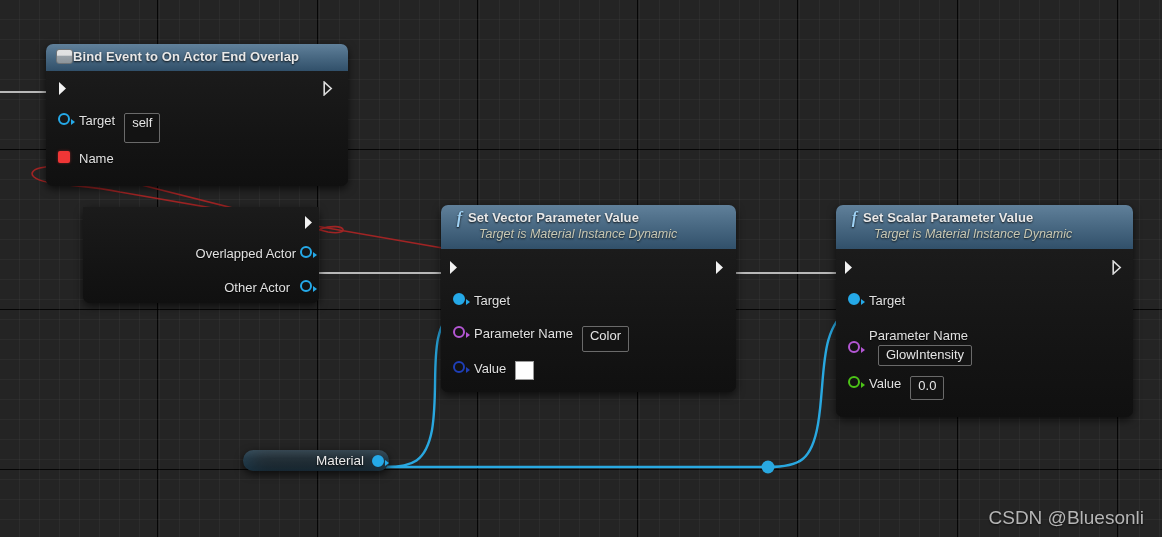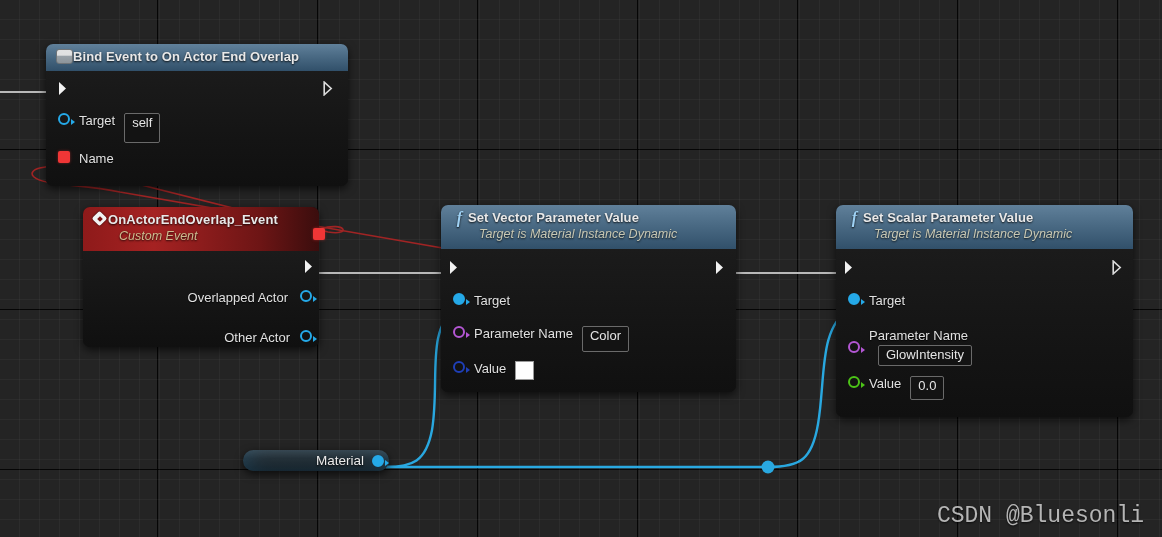--- a/index.html
+++ b/index.html
@@ -107,23 +107,23 @@
     position:absolute;border-radius:18px;
     background:linear-gradient(to bottom,#3a3a3a 0%,#242424 40%,#141414 100%);
     box-shadow:0 3px 8px rgba(0,0,0,.7), inset 0 0 24px rgba(40,150,220,.30);
     display:flex;align-items:center;justify-content:flex-end;
     padding:0 14px 0 24px;box-sizing:border-box;
   }
   .pill .pill-label{font-size:13.5px;color:#eaeaea;text-shadow:0 1px 2px rgba(0,0,0,.9);margin-right:8px;}
 
   .watermark{
     position:absolute;right:18px;bottom:8px;
-    font-size:23px;color:#c9c9c9;opacity:.88;
+    font-size:19px;color:#c9c9c9;opacity:.88;
     text-shadow:0 1px 2px rgba(0,0,0,.8);
-    font-family:Liberation Mono, monospace;
+    font-family:Liberation Sans, sans-serif;
   }
 </style>
 </head>
 <body>
 
 <div id="graph">
 
   <svg class="wires">
 
     <path d="M 0,92 L 56,92" stroke="#b9b9b9" stroke-width="2" fill="none"></path>
@@ -170,44 +170,36 @@
       </div>
 
       <div class="row" style="height:24px;gap:9px;margin-top:8px;">
         <span class="sq"></span>
         <span class="pin-label">Name</span>
       </div>
     </div>
   </div>
 
   <div class="node" style="left:83px;top:207px;width:236px;">
-    <div class="hdr hdr-red" style="padding-bottom:7px;">
-      <div class="hdr-title">
-        <span class="ico-diamond"></span>
-        <span>OnActorEndOverlap_Event</span>
-      </div>
-      <div class="hdr-sub ev">Custom Event</div>
-      <span class="sq" style="position:absolute;right:-6px;top:21px;"></span>
-    </div>
     <div class="body" style="height:96px;padding:8px 10px 10px 12px;box-sizing:border-box;">
 
       <div class="row right" style="height:22px;">
         <span class="exec" style="margin-right:-8px;">
           <svg width="13" height="15" viewBox="0 0 13 15">
               <path d="M1 1 L8 7.5 L1 14 Z" fill="#f2f2f2"></path>
             </svg>
         </span>
       </div>
 
-      <div class="row right" style="height:24px;gap:12px;margin-top:9px;">
+      <div class="row right" style="height:24px;gap:4px;margin-top:9px;">
         <span class="pin-label">Overlapped Actor</span>
         <span class="dot hollow c-obj" style="margin-right:-3px;"></span>
       </div>
 
-      <div class="row right" style="height:24px;gap:10px;margin-top:16px;">
+      <div class="row right" style="height:24px;gap:10px;margin-top:10px;">
         <span class="pin-label">Other Actor</span>
         <span class="dot hollow c-obj" style="margin-right:-3px;"></span>
       </div>
     </div>
   </div>
 
   <div class="node" style="left:441px;top:205px;width:295px;">
     <div class="hdr hdr-blue" style="padding-bottom:7px;">
       <div class="hdr-title">
         <span class="ico-f">f</span>

